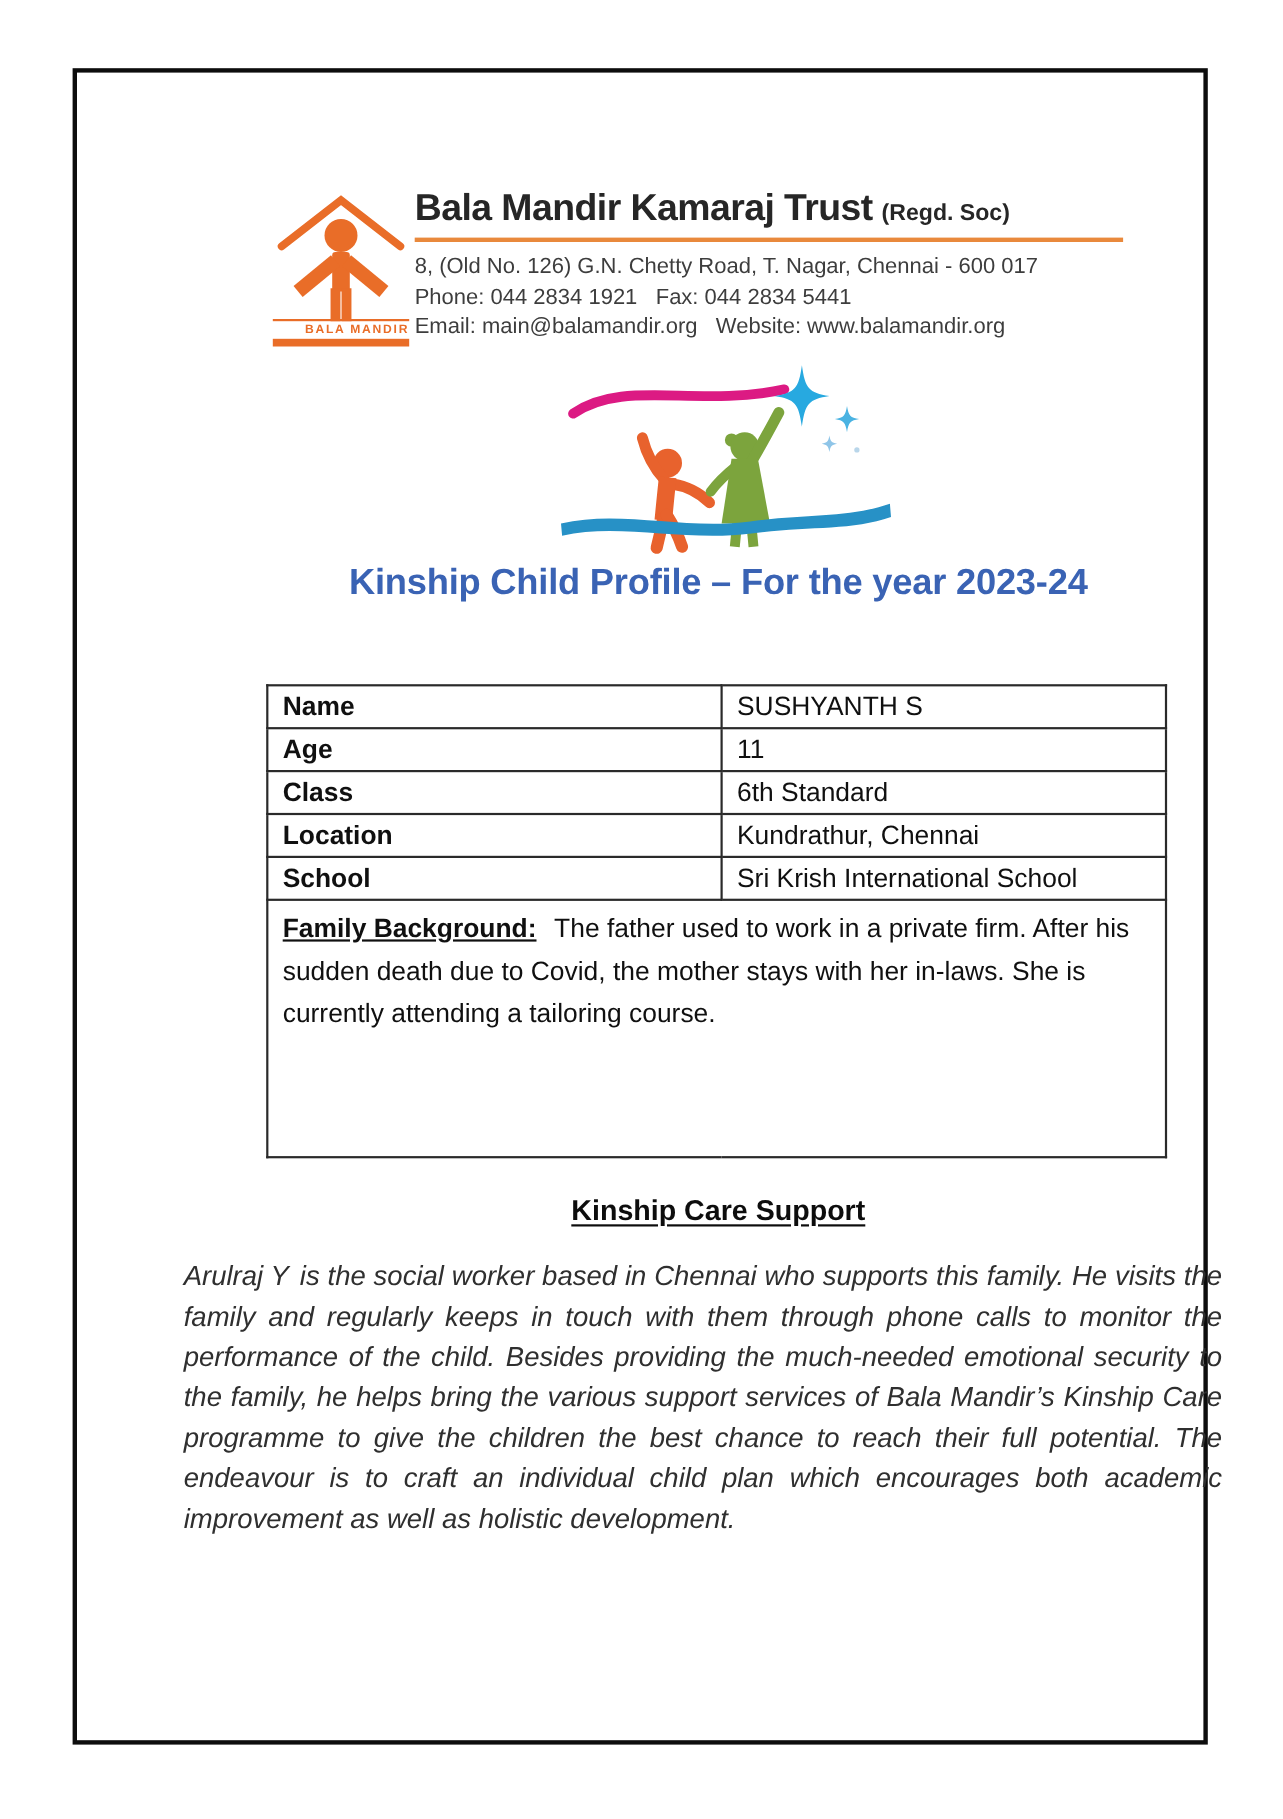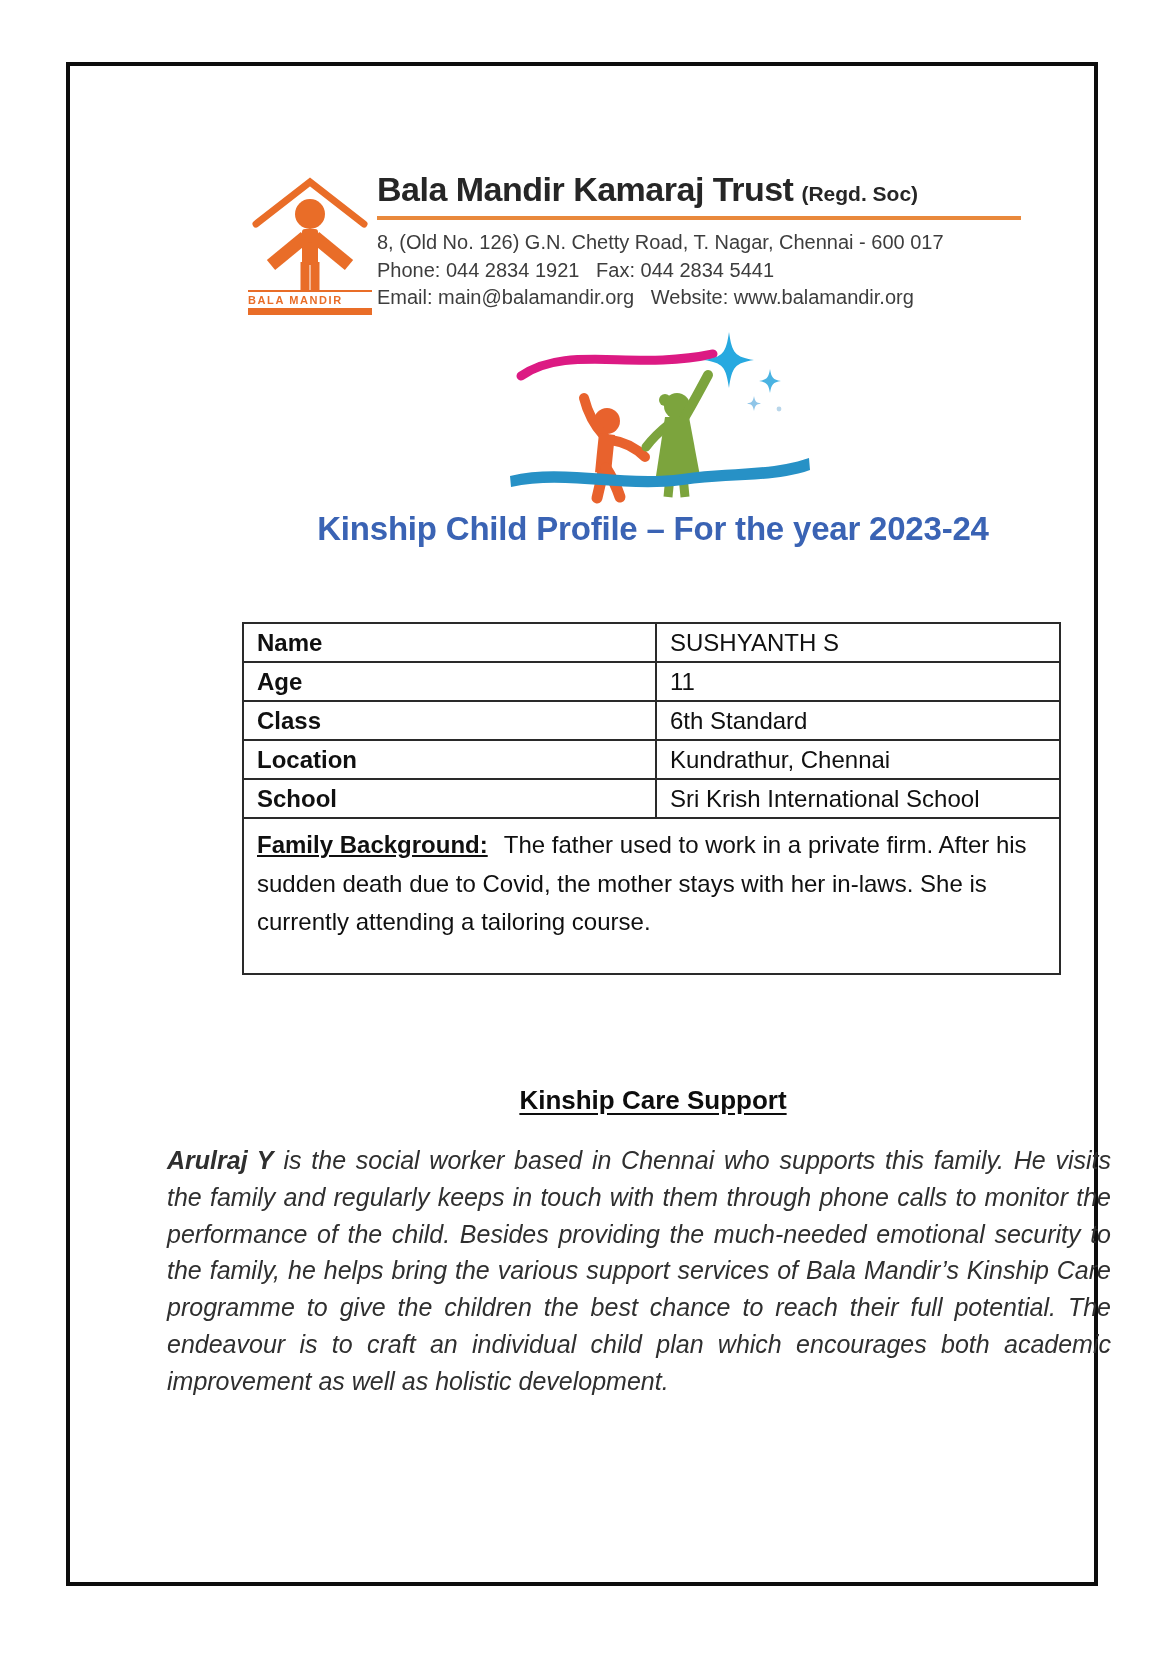--- a/index.html
+++ b/index.html
@@ -8,21 +8,21 @@
     font-family:"Liberation Sans",sans-serif;overflow:hidden;
   }
   .page-border{
     position:absolute;left:66px;top:62px;width:1032px;height:1524px;
     border:4px solid #0d0d0d;box-sizing:border-box;background:#ffffff;
   }
   
   .logo{position:absolute;left:178px;top:100px;width:124px;height:150px;}
   .logo svg{display:block;}
   .logo-caption-box{
-    margin-top:-4px;text-align:left;color:#e96d28;font-weight:700;
+    margin-top:-4px;text-align:right;color:#e96d28;font-weight:700;
     font-size:11px;letter-spacing:1.6px;line-height:14px;
     border-top:2px solid #e96d28;border-bottom:7px solid #e96d28;
     padding:1px 0 1px 0;
   }
   .header-text{position:absolute;left:307px;top:104px;width:660px;}
   .org-line{font-size:34px;font-weight:700;color:#262626;white-space:nowrap;letter-spacing:-0.5px;}
   .org-suffix{font-size:21px;margin-left:8px;letter-spacing:0;}
   .org-rule{height:4px;background:#e9893c;margin:7px 0 9px 0;width:644px;}
   .addr{font-size:20px;color:#3d3d3d;line-height:27.5px;white-space:pre-wrap;font-weight:400;}
   
@@ -38,36 +38,36 @@
     border-collapse:collapse;table-layout:fixed;
   }
   .profile-table td{
     border:2px solid #2a2a2a;height:39px;font-size:24px;color:#101010;
     padding:0 8px 0 13px;vertical-align:middle;box-sizing:border-box;
     overflow:hidden;white-space:nowrap;
   }
   .profile-table td.lbl{width:413px;font-weight:700;}
   .profile-table td.val{width:404px;font-weight:400;margin-left:16px;}
   .profile-table td.family-cell{
-    height:156px;vertical-align:top;white-space:normal;
+    height:234px;vertical-align:top;white-space:normal;
     padding:7px 18px 0 13px;font-size:24px;line-height:38.5px;font-weight:400;
   }
   .family-label{font-weight:700;text-decoration:underline;margin-right:16px;}
   
   .section-heading{
     position:absolute;left:68px;top:1019px;width:1030px;margin:0;text-align:center;
     font-size:26px;font-weight:700;color:#0d0d0d;text-decoration:underline;
     text-underline-offset:4px;
   }
   .body-para{
     position:absolute;left:97px;top:1076px;width:944px;margin:0;
     font-size:25px;font-style:italic;line-height:36.8px;color:#2f2f2f;
     text-align:justify;text-align-last:left;
   }
-  .para-lead{font-weight:700;margin-right:10px;}
+  .para-lead{font-weight:400;margin-right:10px;}
 </style>
 </head>
 <body>
 
 <div class="page">
   <div class="page-border">
 
     <div class="logo">
       <svg width="124" height="128" viewBox="0 0 124 128">
         <g fill="none" stroke="#e96d28">

